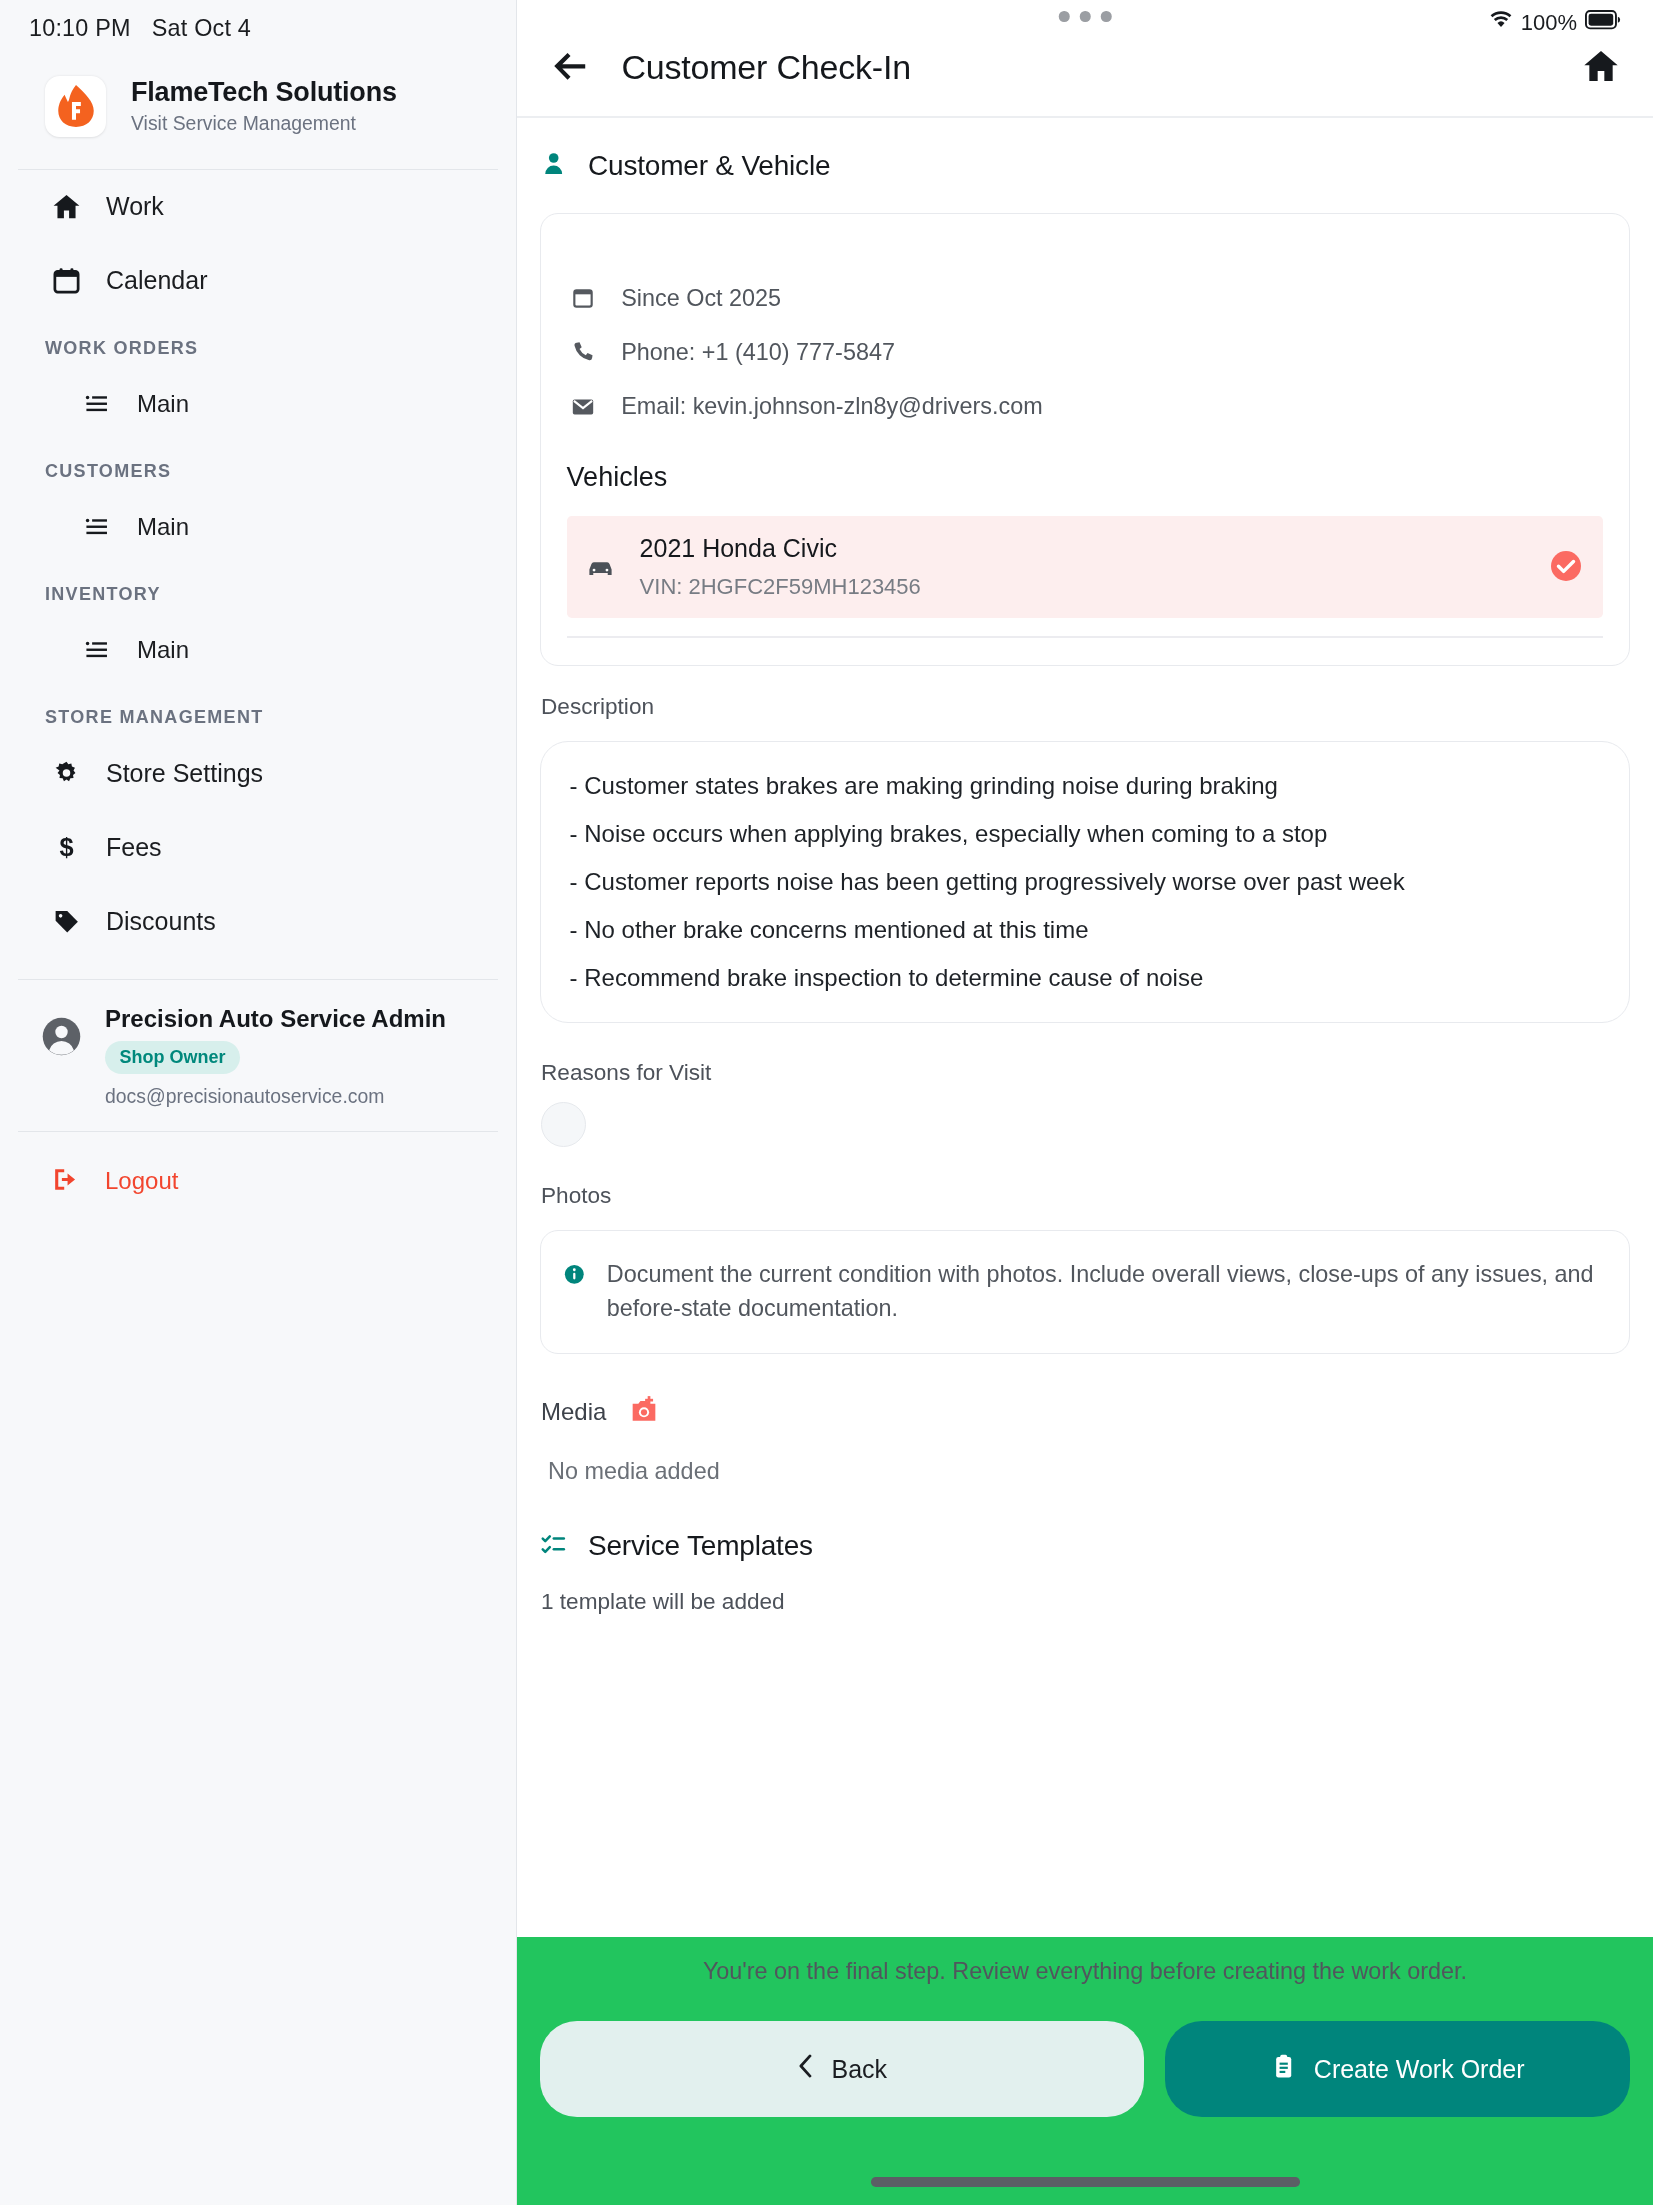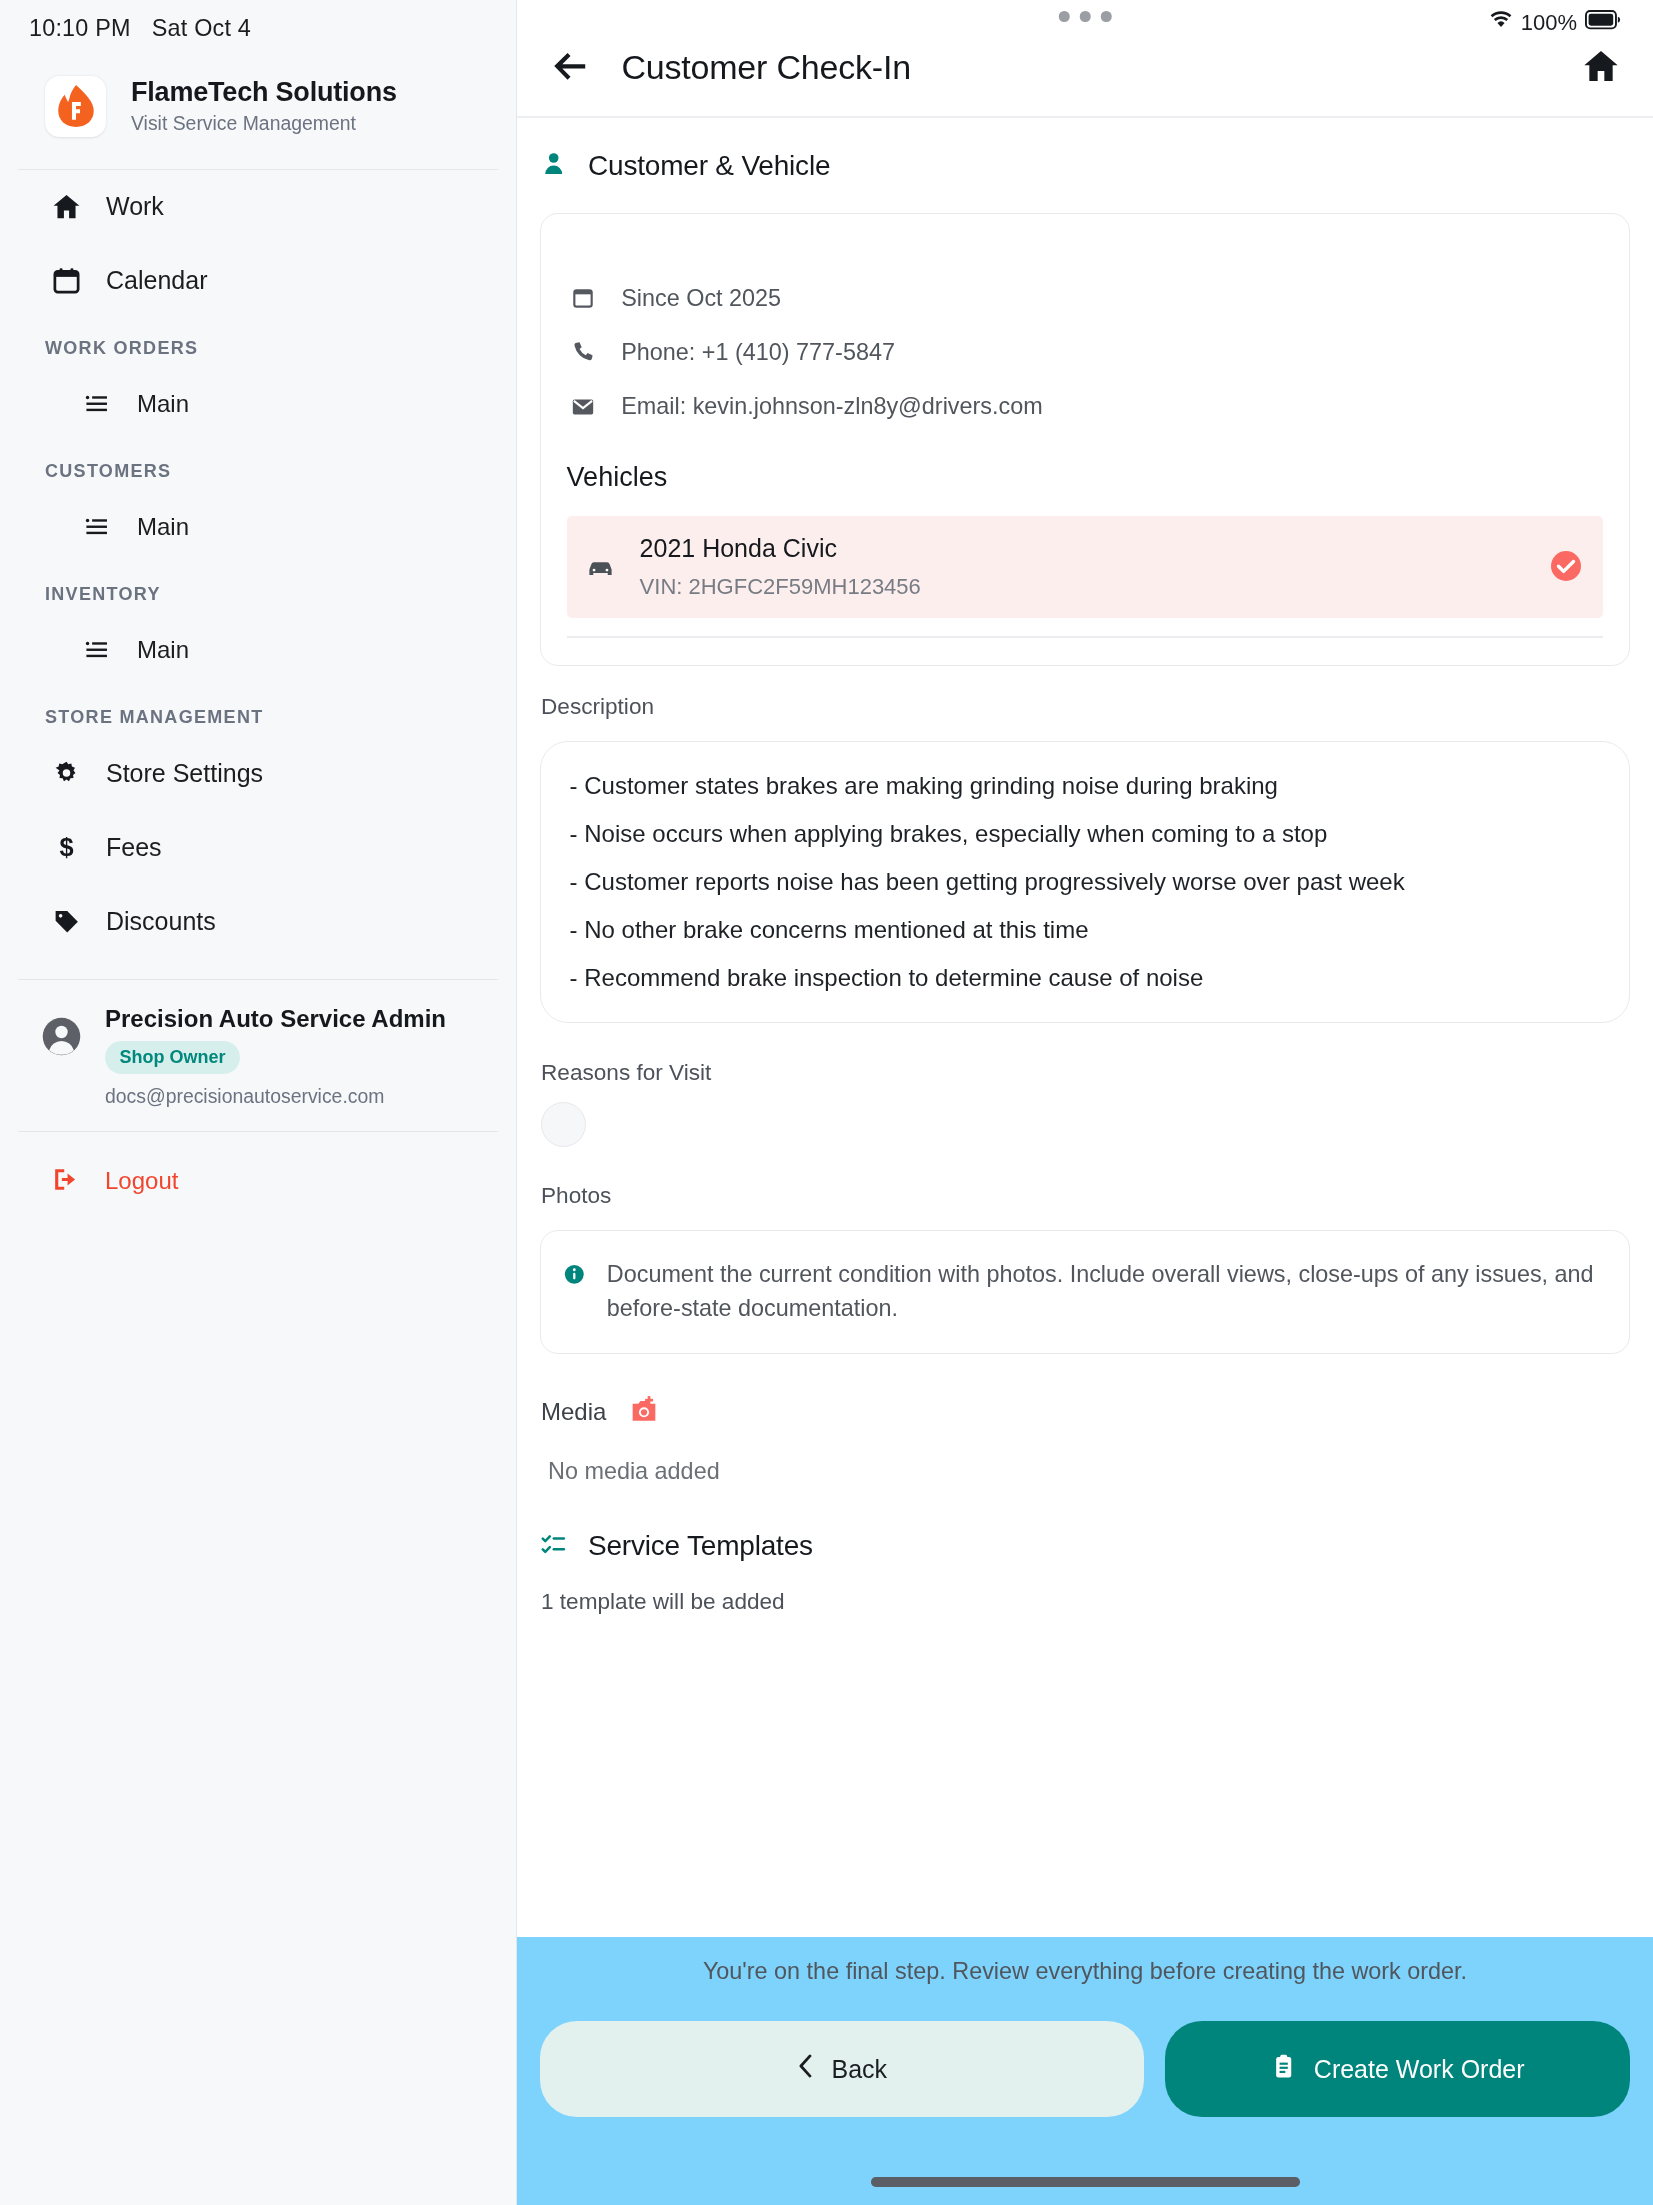--- a/index.html
+++ b/index.html
@@ -167,21 +167,21 @@
     padding: 27.4px 29px 27.4px 22.6px; display: flex; gap: 21px; align-items: flex-start;
   }
   .info-box .itxt { font-size: 23.4px; color: #51565d; line-height: 1.45; }
 
   .media-head { display: flex; align-items: center; gap: 21px; padding-left: 24px; }
   .media-head .mlbl { font-size: 24px; color: #3d424a; }
   .media-empty { font-size: 23.4px; color: #6b7077; padding-left: 31px; margin-top: 27.4px; }
 
   
   .footer {
-    flex: 0 0 auto; background: #7dd3fc; padding: 0 22.6px 0 22.6px;
+    flex: 0 0 auto; background: #22c55e; padding: 0 22.6px 0 22.6px;
     position: relative; z-index: 5;
   }
   .footer-hint {
     font-size: 23.4px; color: #51565d; text-align: center;
     padding: 21px 0 0 0;
   }
   .footer-btns { display: flex; gap: 21px; padding: 36px 0 0 0; }
   .btn {
     height: 96px; border-radius: 37px; display: flex;
     align-items: center; justify-content: center; gap: 16px;

